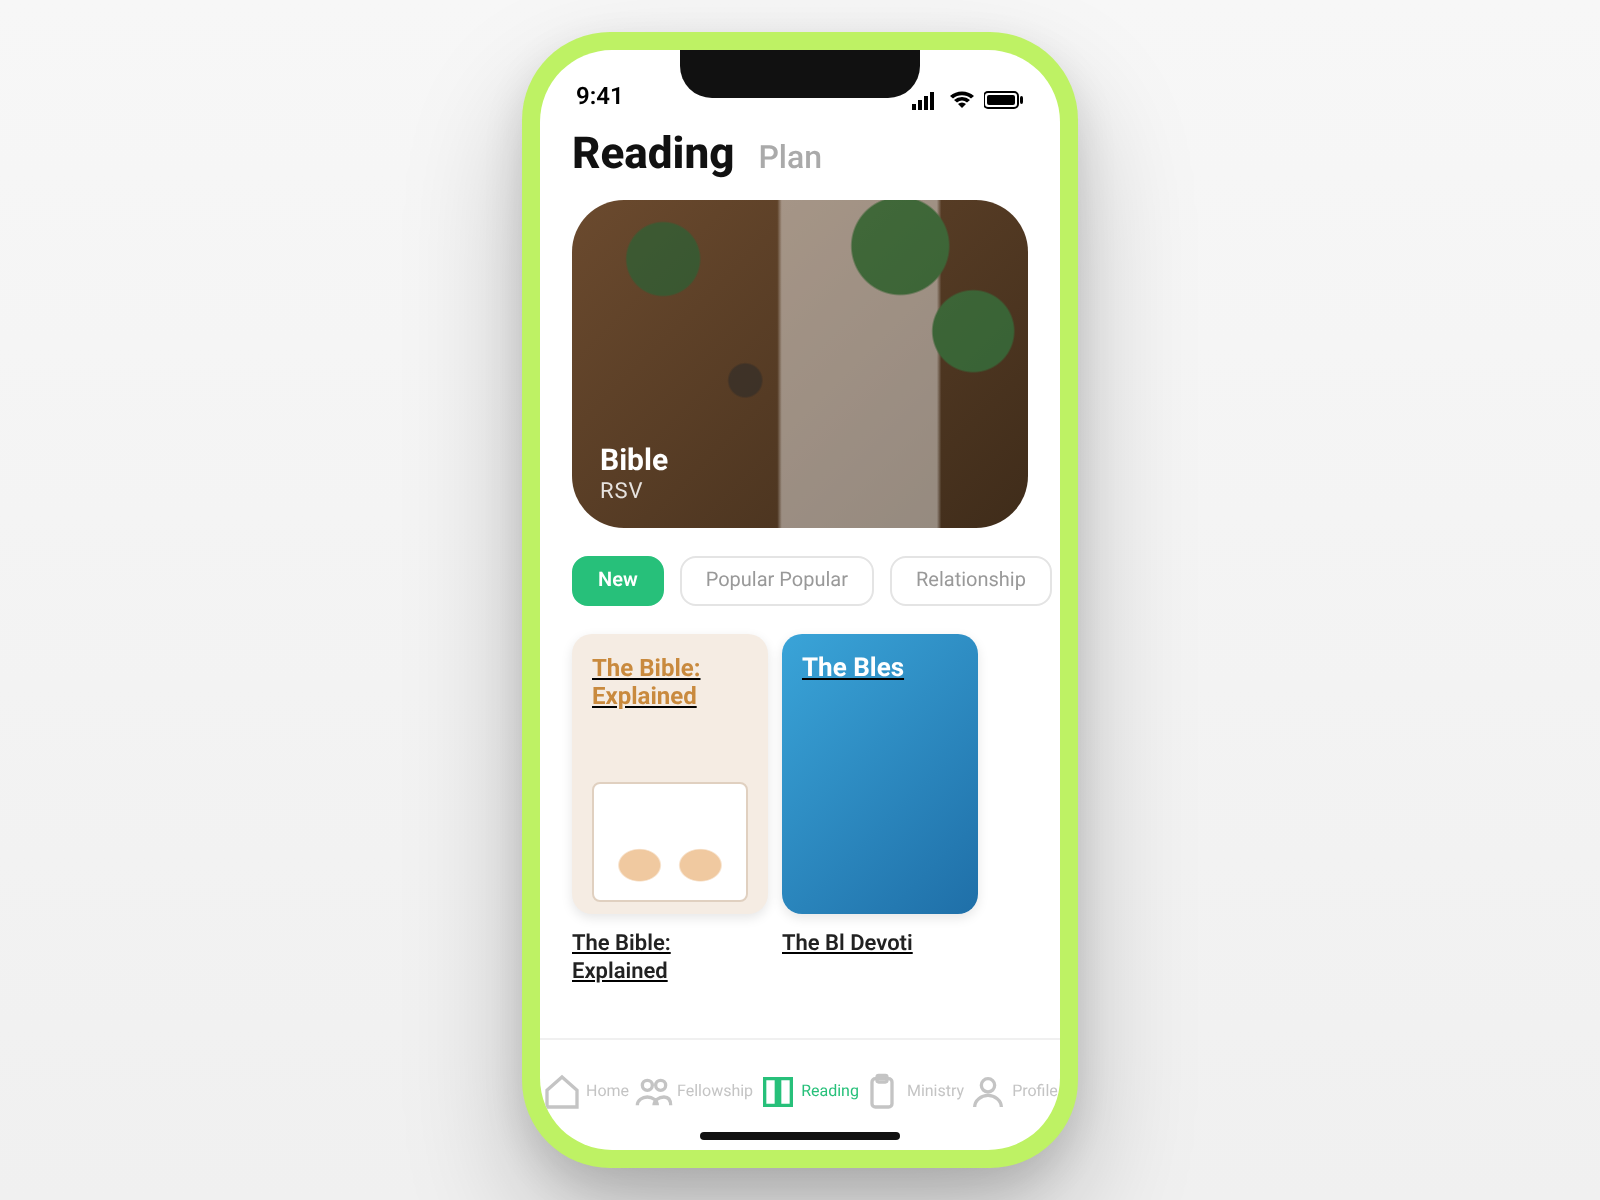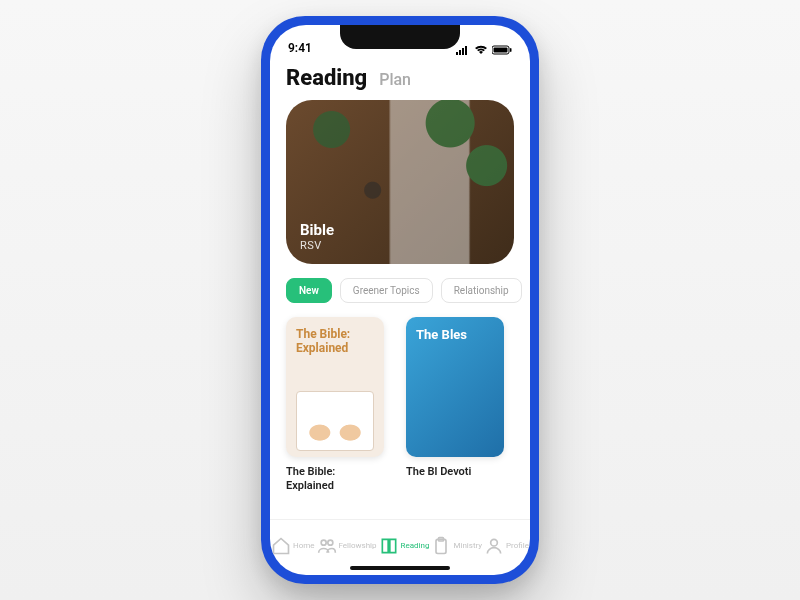--- a/index.html
+++ b/index.html
@@ -4,21 +4,21 @@
 <style>
   * { box-sizing: border-box; margin: 0; padding: 0; }
   body {
     background: linear-gradient(180deg,#f7f7f7 0%,#f0f0f0 100%);
     font-family: -apple-system, BlinkMacSystemFont, "Segoe UI", Roboto, sans-serif;
     width: 800px; height: 600px; overflow: hidden;
     display: flex; align-items: center; justify-content: center;
   }
   .phone {
     width: 278px; height: 568px;
-    background: #1d4ed8;
+    background: #bef264;
     border-radius: 44px;
     padding: 9px;
     position: relative;
     box-shadow: 0 30px 60px rgba(0,0,0,.22), 0 8px 20px rgba(0,0,0,.12);
   }
   .phone::before{
     content:""; position:absolute; inset:2px; border-radius:42px;
     background: linear-gradient(145deg,#b89662,#8a6b3e); z-index:-1;
   }
   .notch {
@@ -58,21 +58,21 @@
   .hero-sub { font-size:11px; opacity:.85; letter-spacing:.5px; }
   .chips {
     display:flex; gap:8px; padding:14px 16px 10px; overflow:hidden;
   }
   .chip {
     flex:none; padding:6px 12px; border-radius:8px; font-size:10px;
     border:1px solid #e4e4e4; color:#999; background:#fff;
   }
   .chip.active { background:#27c07a; border-color:#27c07a; color:#fff; font-weight:600; }
   .cards {
-    display:flex; gap:22px; padding:4px 16px 0; overflow:hidden;
+    display:flex; gap:7px; padding:4px 16px 0; overflow:hidden;text-decoration:underline;
   }
   .card { flex:none; width:98px; display:flex; flex-direction:column; }
   .cover {
     width:98px; height:140px; border-radius:10px; box-shadow:0 2px 6px rgba(0,0,0,.1);
     display:flex; flex-direction:column; padding:10px; font-weight:700;
   }
   .cover1 { background: #f5ece3; color:#c98a3e; font-size:12px; line-height:1.2; position:relative;}
   .cover1 .hands { position:absolute; bottom:6px; left:10px; right:10px; height:60px;
     background: radial-gradient(ellipse at 30% 70%, #f0c9a0 0 10px, transparent 11px),
                radial-gradient(ellipse at 70% 70%, #f0c9a0 0 10px, transparent 11px),
@@ -128,21 +128,21 @@
 
     <div class="hero">
       <div class="hero-text">
         <div class="hero-title">Bible</div>
         <div class="hero-sub">RSV</div>
       </div>
     </div>
 
     <div class="chips">
       <div class="chip active">New</div>
-      <div class="chip">Greener Topics</div>
+      <div class="chip">Popular Popular</div>
       <div class="chip">Relationship</div>
       <div class="chip">Dail</div>
 
     </div>
 
     <div class="cards">
       <div class="card">
         <div class="cover cover1">
           <span>The Bible: Explained</span>
           <div class="hands"></div>

